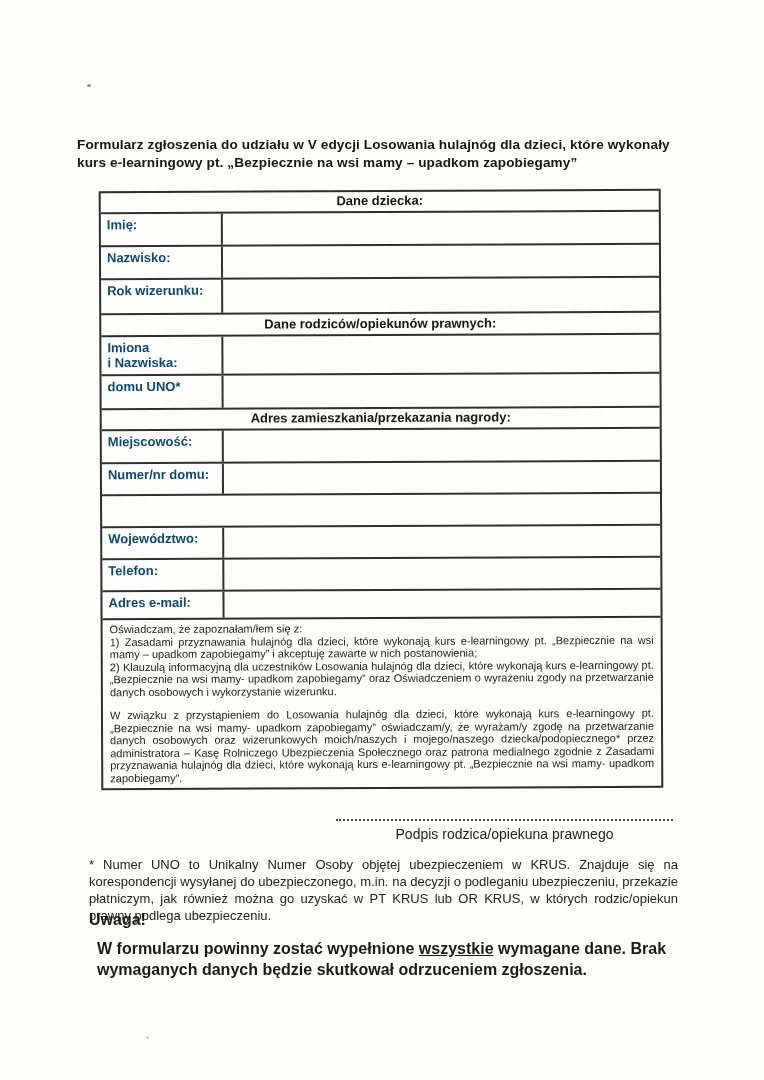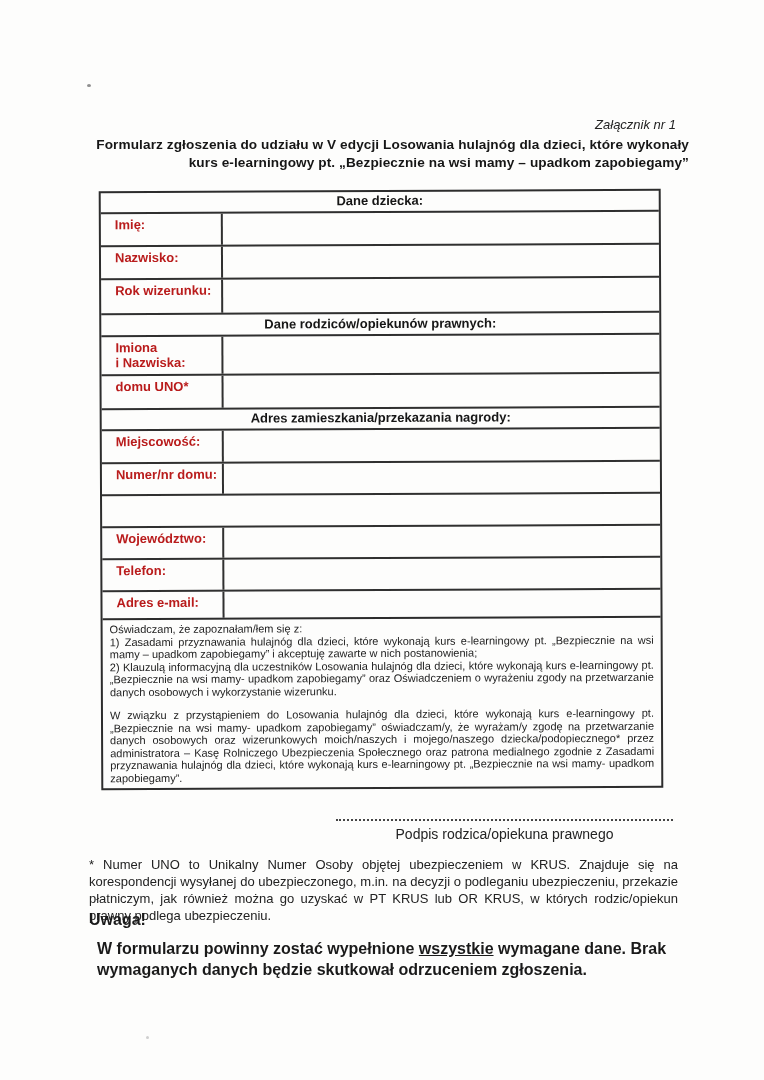--- a/index.html
+++ b/index.html
@@ -9,21 +9,21 @@
     font-family:"Liberation Sans","DejaVu Sans",sans-serif;
     color:#1d1d1d;
     -webkit-font-smoothing:antialiased;
   }
   .attachment-note {
     position:absolute; top:117px; left:0; right:88px;
     text-align:right; font-size:13px; font-style:italic; color:#232323;
   }
   .form-title {
     position:absolute; top:136px; left:77px; width:612px;
-    text-align:right; font-size:13.6px; font-weight:700;
+    text-align:left; font-size:13.6px; font-weight:700;
     line-height:1.32; letter-spacing:0.1px; color:#161616;
   }
   .form-table {
     position:absolute; top:190px; left:100px; width:562px;
     border:2px solid #2d2d2d; box-sizing:border-box;
     transform:rotate(-0.25deg);
     background:transparent;
   }
   .section-header {
     box-sizing:border-box; height:21px;
@@ -35,21 +35,21 @@
     display:flex; box-sizing:border-box;
     border-bottom:2px solid #303030;
   }
   .field-row.last { border-bottom:2px solid #2c2c2c; }
   .r33{height:33px} .r32{height:32px} .r35{height:35px}
   .r39{height:39px} .r34{height:34px} .r28{height:28px}
   .field-label {
     box-sizing:border-box; width:122px; flex:0 0 122px;
     border-right:2px solid #303030;
     font-weight:700; font-size:13px; line-height:1.15;
-    padding:4px 2px 0 14px; color:#b91c1c;
+    padding:4px 2px 0 6px; color:#0c4a6e;
   }
   .field-value { flex:1 1 auto; }
   .declaration-box {
     box-sizing:border-box; padding:3px 7px 4px 7px;
     font-size:11px; line-height:1.14; text-align:justify; color:#222222;
   }
   .declaration-box p { margin:0; }
   .declaration-box .consent { margin-top:11px; }
   .signature {
     position:absolute; top:812px; left:336px; width:337px;
@@ -74,21 +74,20 @@
   .speck-b { top:1036px; left:146px; width:3px; height:3px; background:#cfcfcf; }
 </style>
 </head>
 <body>
 
 <div class="page">
 
   <span class="speck speck-a"></span>
   <span class="speck speck-b"></span>
 
-  <div class="attachment-note">Załącznik nr 1</div>
 
   <div class="form-title">Formularz zgłoszenia do udziału w V edycji Losowania hulajnóg dla dzieci, które wykonały kurs e-learningowy pt. „Bezpiecznie na wsi mamy – upadkom zapobiegamy”</div>
 
   <div class="form-table">
 
     <div class="section-header">Dane dziecka:</div>
 
     <div class="field-row r33">
       <div class="field-label">Imię:</div>
       <div class="field-value"></div>

